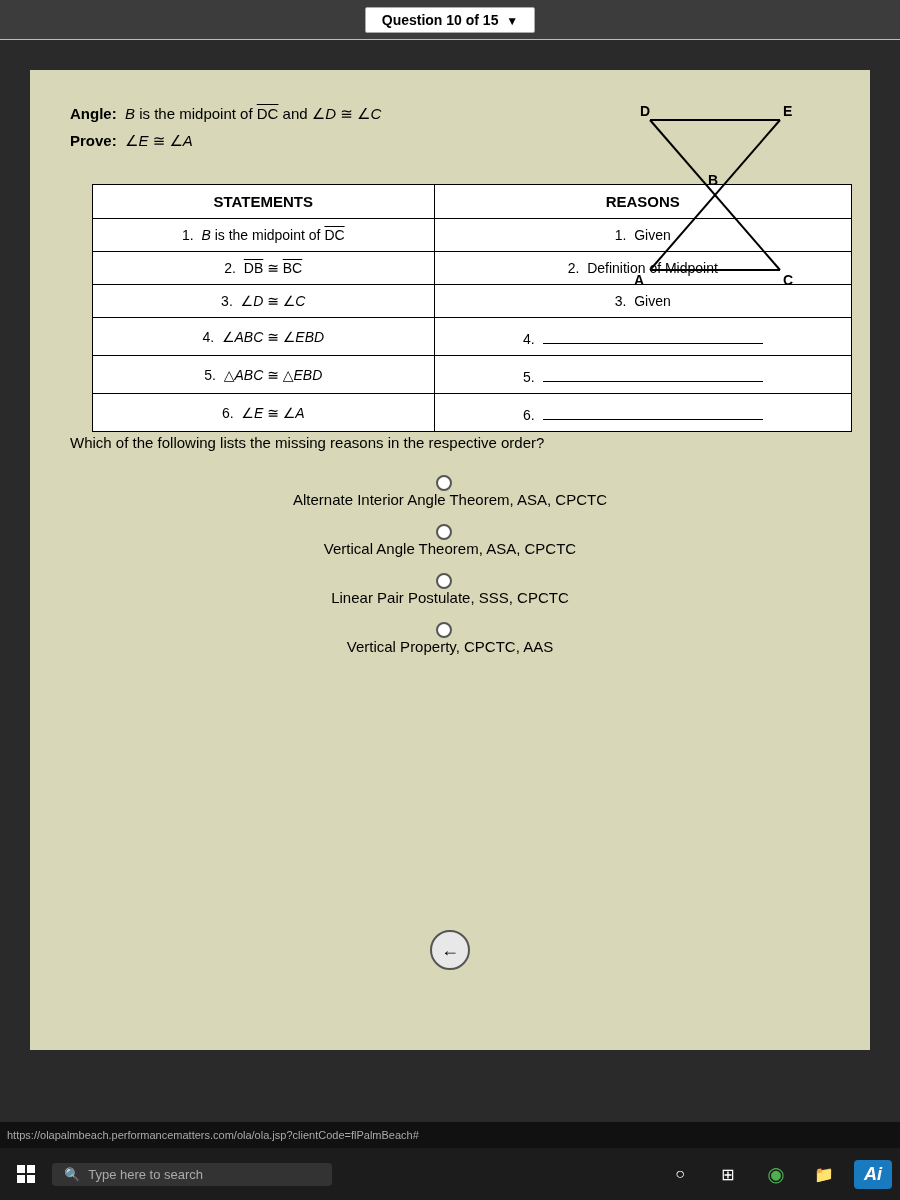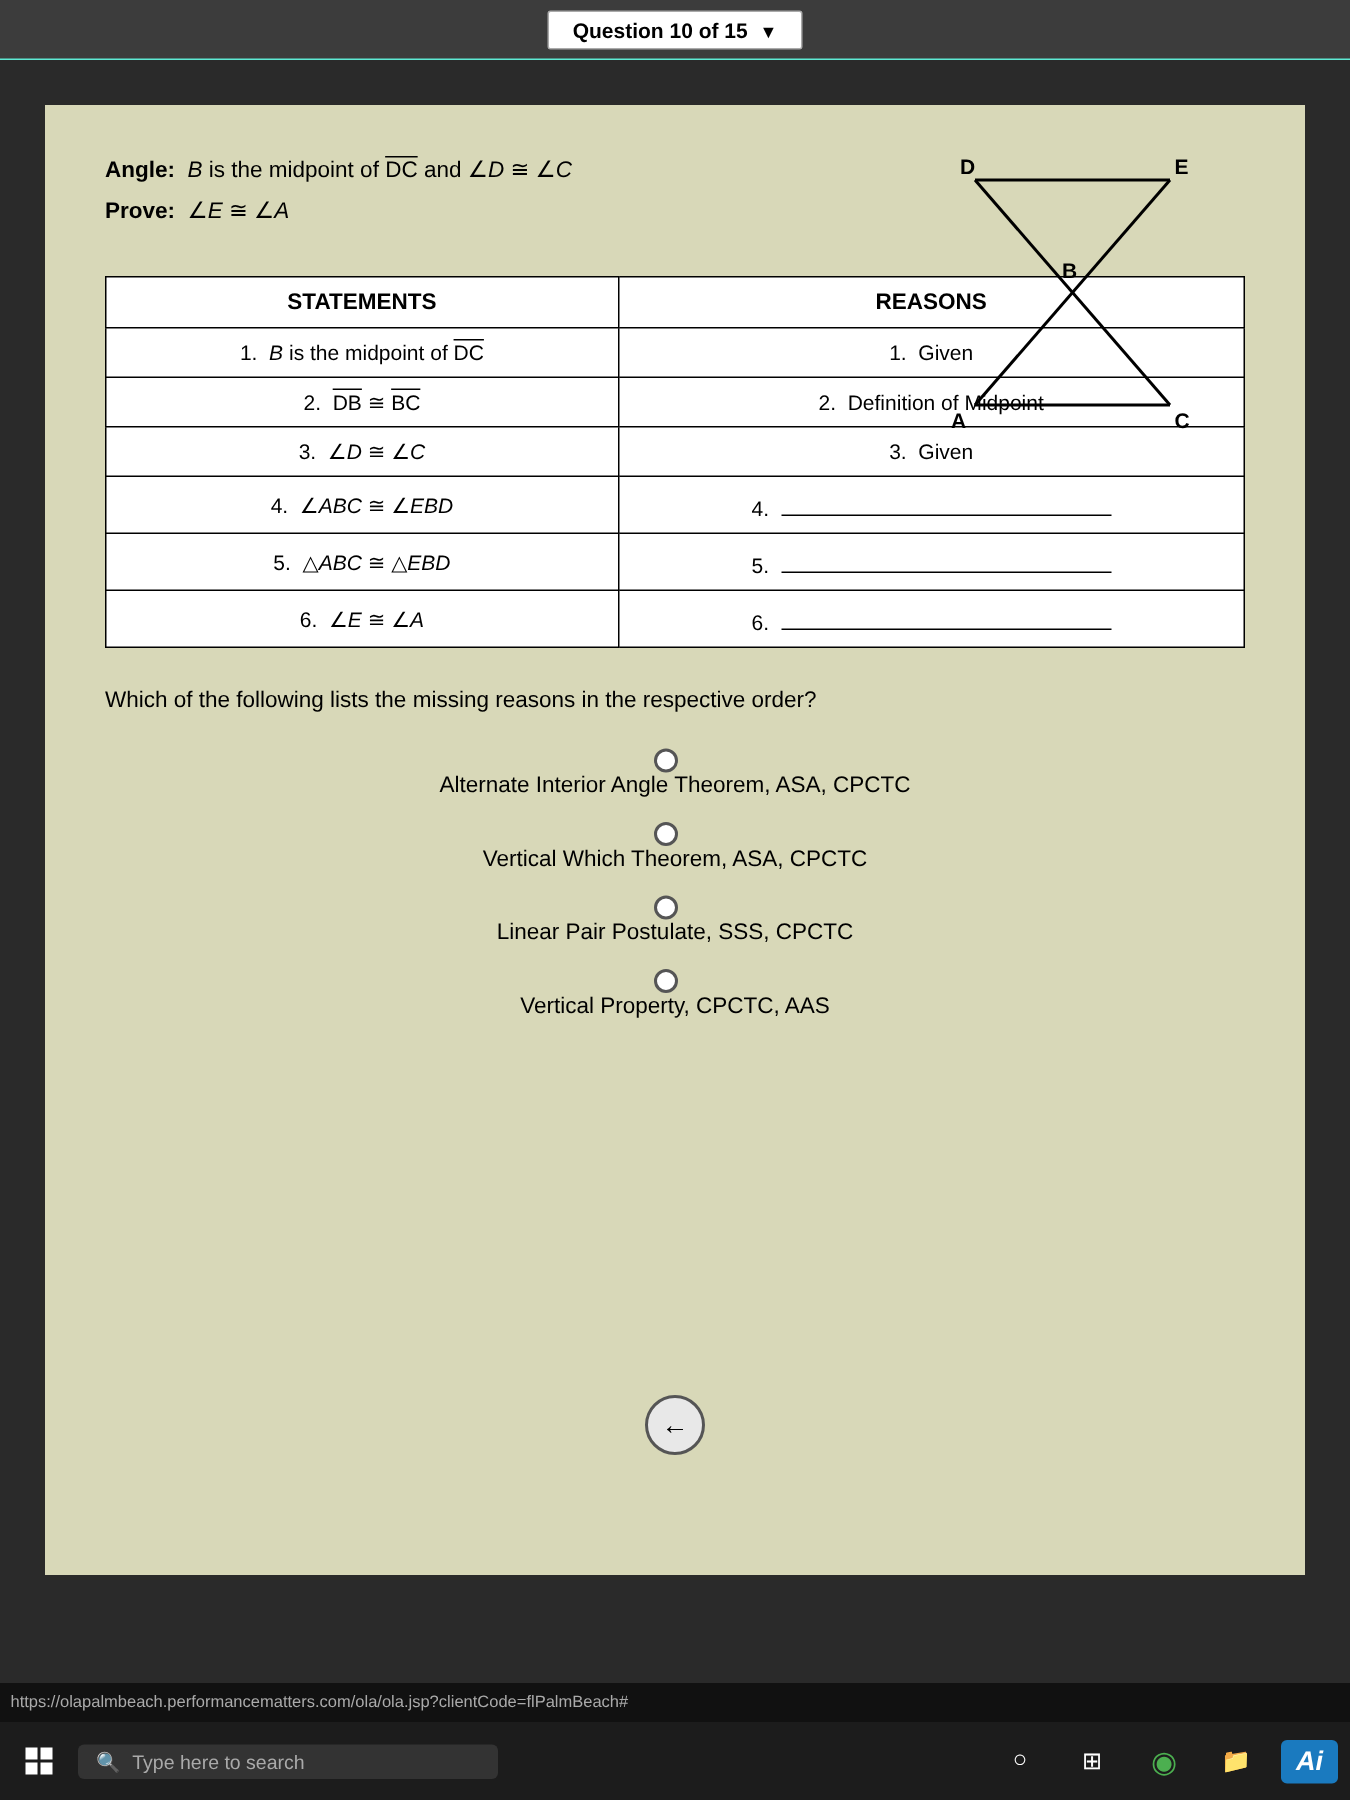--- a/index.html
+++ b/index.html
@@ -60,20 +60,21 @@
       width: 240px;
       height: 200px;
     }
 
     
     .proof-table {
       width: 100%;
       border-collapse: collapse;
       margin-top: 30px;
       background: white;
+      margin-left: 22px;
     }
 
     .proof-table th {
       border: 1px solid #000;
       padding: 8px 16px;
       text-align: center;
       font-size: 15px;
       font-weight: bold;
       background: white;
     }
@@ -96,21 +97,20 @@
 
     .underline-answer {
       border-bottom: 1px solid #000;
       display: inline-block;
       width: 220px;
       height: 18px;
     }
 
     
     .question-text {
-      margin-top: 24px;
       font-size: 15px;
       line-height: 1.5;
     }
 
     
     .answer-choices {
       margin-top: 20px;
     }
 
     .answer-choice {
@@ -340,21 +340,21 @@
 
   <p class="question-text">Which of the following lists the missing reasons in the respective order?</p>
 
   <div class="answer-choices">
     <div class="answer-choice">
       <div class="radio-circle"></div>
       <span>Alternate Interior Angle Theorem, ASA, CPCTC</span>
     </div>
     <div class="answer-choice">
       <div class="radio-circle"></div>
-      <span>Vertical Which Theorem, ASA, CPCTC</span>
+      <span>Vertical Angle Theorem, ASA, CPCTC</span>
     </div>
     <div class="answer-choice">
       <div class="radio-circle"></div>
       <span>Linear Pair Postulate, SSS, CPCTC</span>
     </div>
     <div class="answer-choice">
       <div class="radio-circle"></div>
       <span>Vertical Property, CPCTC, AAS</span>
     </div>
   </div>

